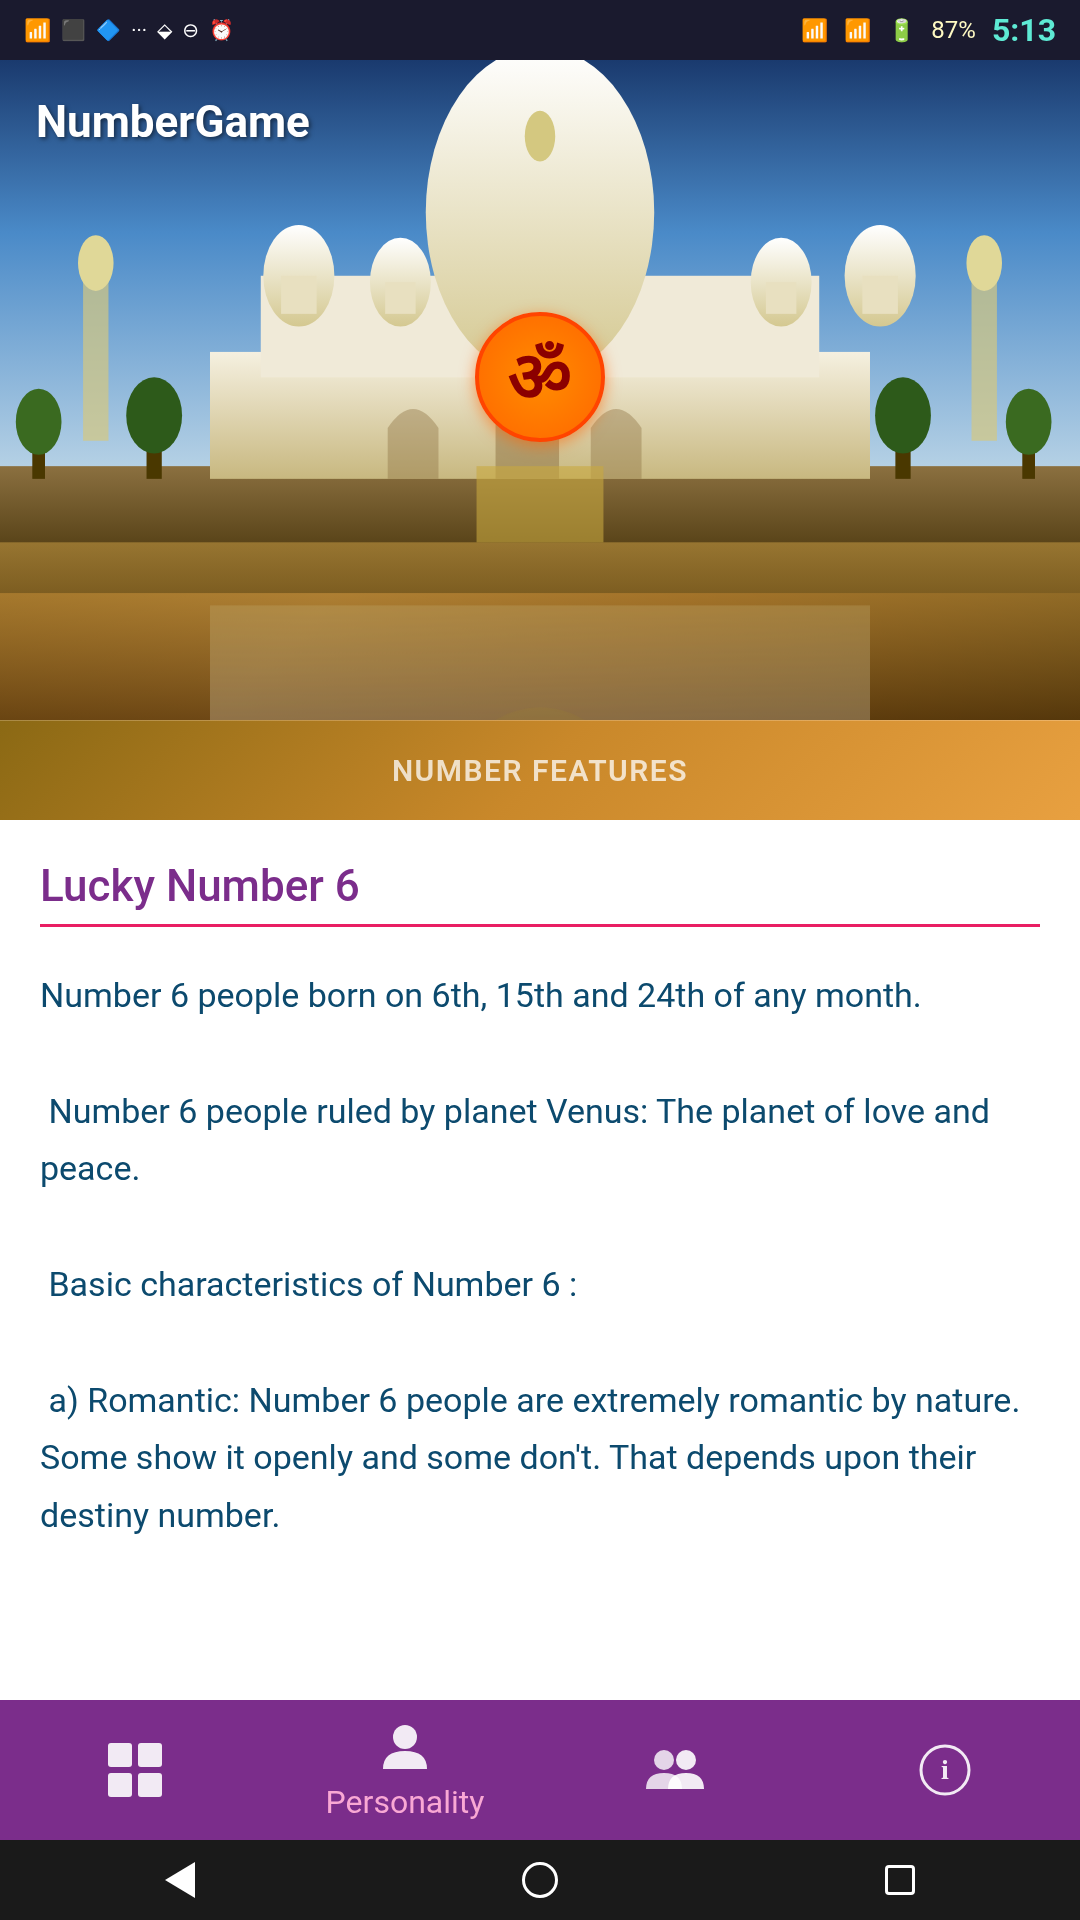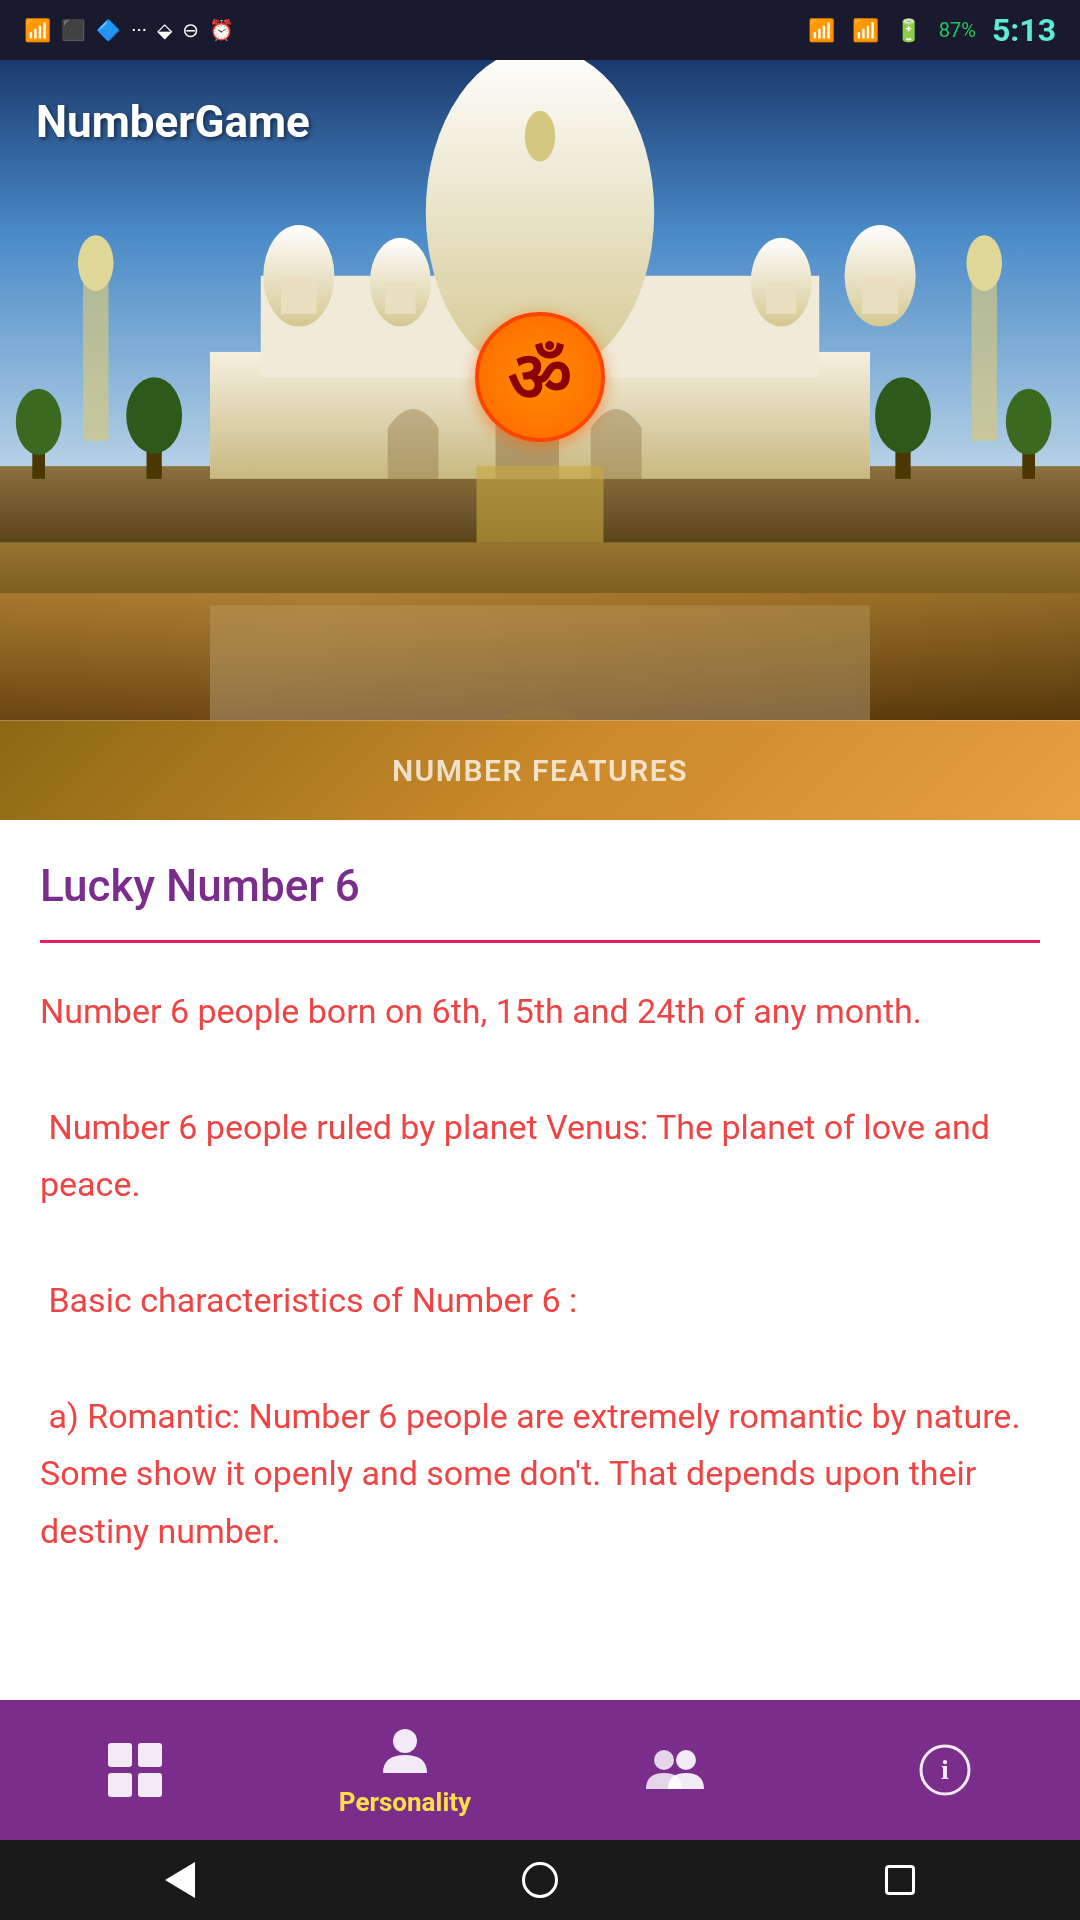--- a/index.html
+++ b/index.html
@@ -153,32 +153,32 @@
     .content-area {
       background: white;
       padding: 40px 40px 40px 40px;
       min-height: 900px;
     }
 
     .lucky-number-title {
       color: #7B2D8B;
       font-size: 44px;
       font-weight: 500;
-      margin-bottom: 28px;
+      margin-bottom: 12px;
     }
 
     .title-divider {
       width: 100%;
       height: 3px;
       background: #e91e63;
       margin-bottom: 40px;
     }
 
     .content-text {
-      color: #ef4444;
+      color: #0c4a6e;
       font-size: 34px;
       line-height: 1.7;
       font-weight: 400;
     }
 
     
     .bottom-nav {
       position: fixed;
       bottom: 80px;
       width: 1080px;
@@ -194,23 +194,23 @@
       display: flex;
       flex-direction: column;
       align-items: center;
       justify-content: center;
       gap: 10px;
       cursor: pointer;
       padding: 10px;
     }
 
     .bottom-nav-label {
-      color: #fde047;
-      font-size: 26px;
-      font-weight: 700;
+      color: #f9a8d4;
+      font-size: 32px;
+      font-weight: 400;
     }
 
     
     .android-nav {
       position: fixed;
       bottom: 0;
       width: 1080px;
       height: 80px;
       background: #1a1a1a;
       display: flex;
@@ -270,21 +270,21 @@
       <span class="status-icon" style="font-size:20px;">···</span>
       <span class="status-icon" style="font-size:20px;">⬙</span>
       <span class="status-icon" style="font-size:20px;">⊖</span>
       <span class="status-icon" style="font-size:20px;">⏰</span>
     </div>
   </div>
   <div class="status-bar-right">
     <span style="font-size:22px;">📶</span>
     <span style="font-size:22px;">📶</span>
     <span style="font-size:22px;">🔋</span>
-    <span style="font-size:20px; color:#22c55e;">87%</span>
+    <span style="font-size:24px; color:#fef9c3;">87%</span>
     <span class="time-text">5:13</span>
   </div>
 </div>
 
 <div class="hero-section">
   <div class="sky-gradient"></div>
 
   <svg class="taj-mahal-container" viewBox="0 0 1080 520" preserveAspectRatio="xMidYMid slice">
 
     <defs>

